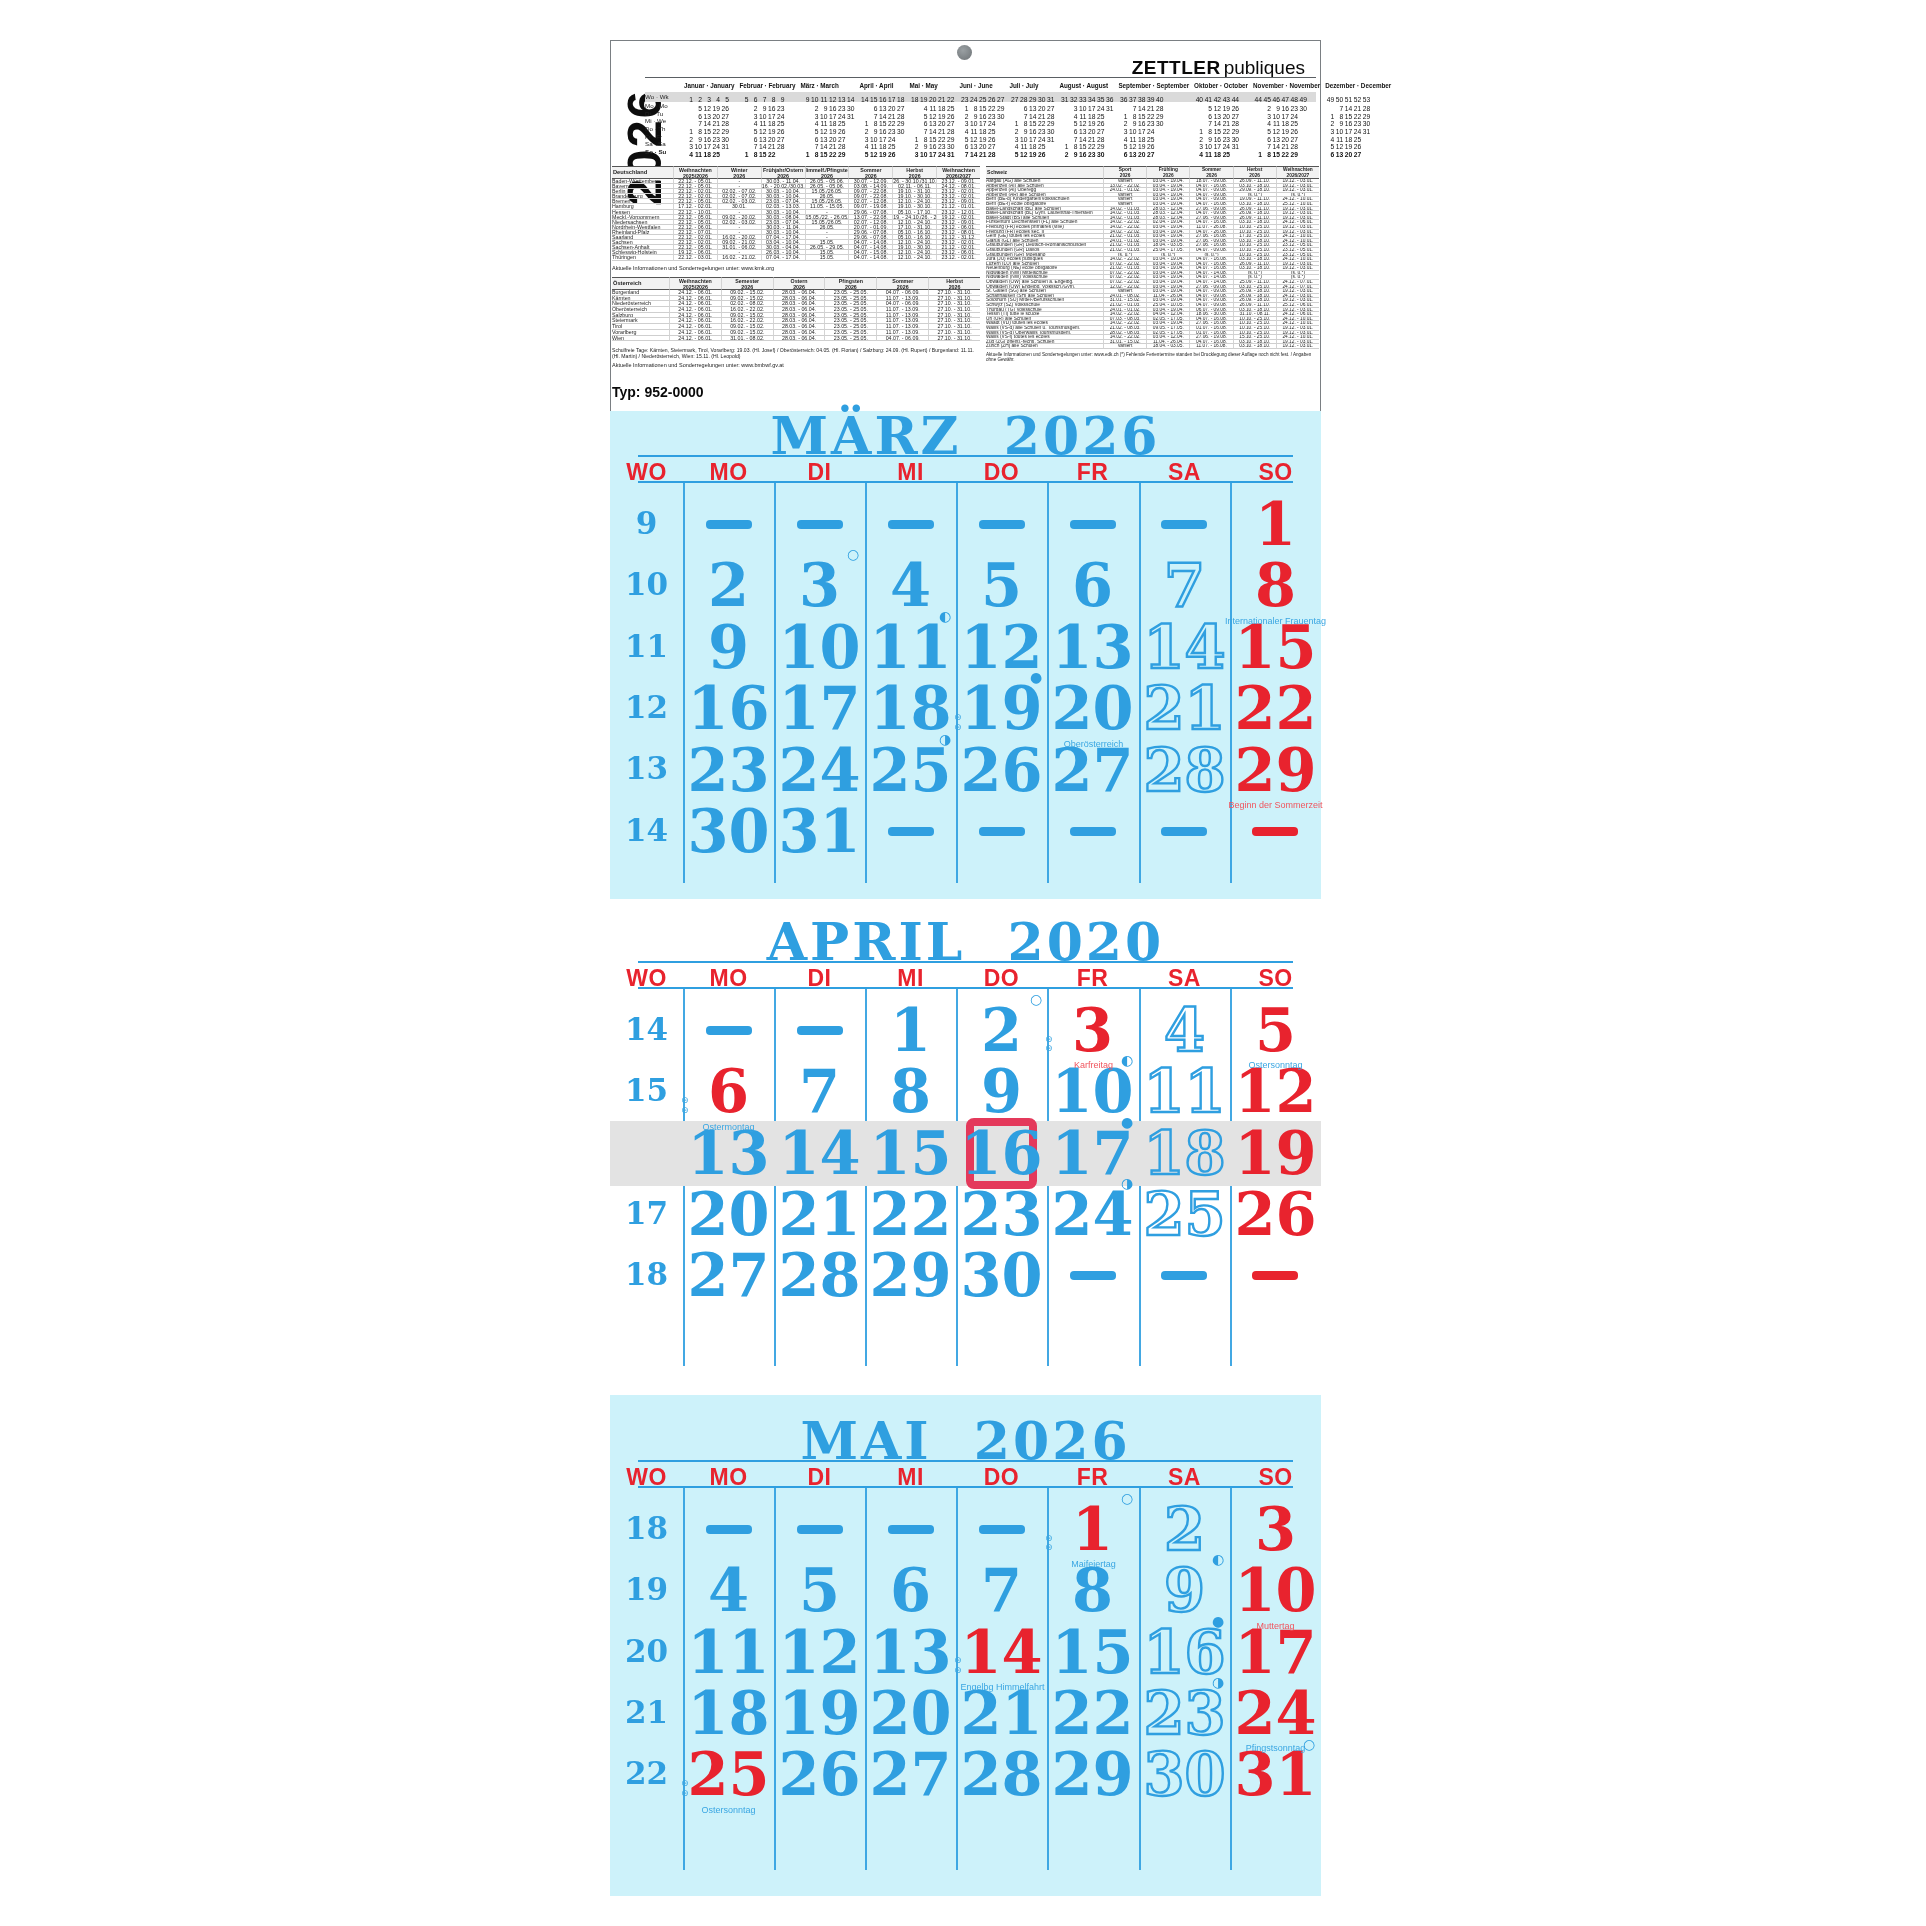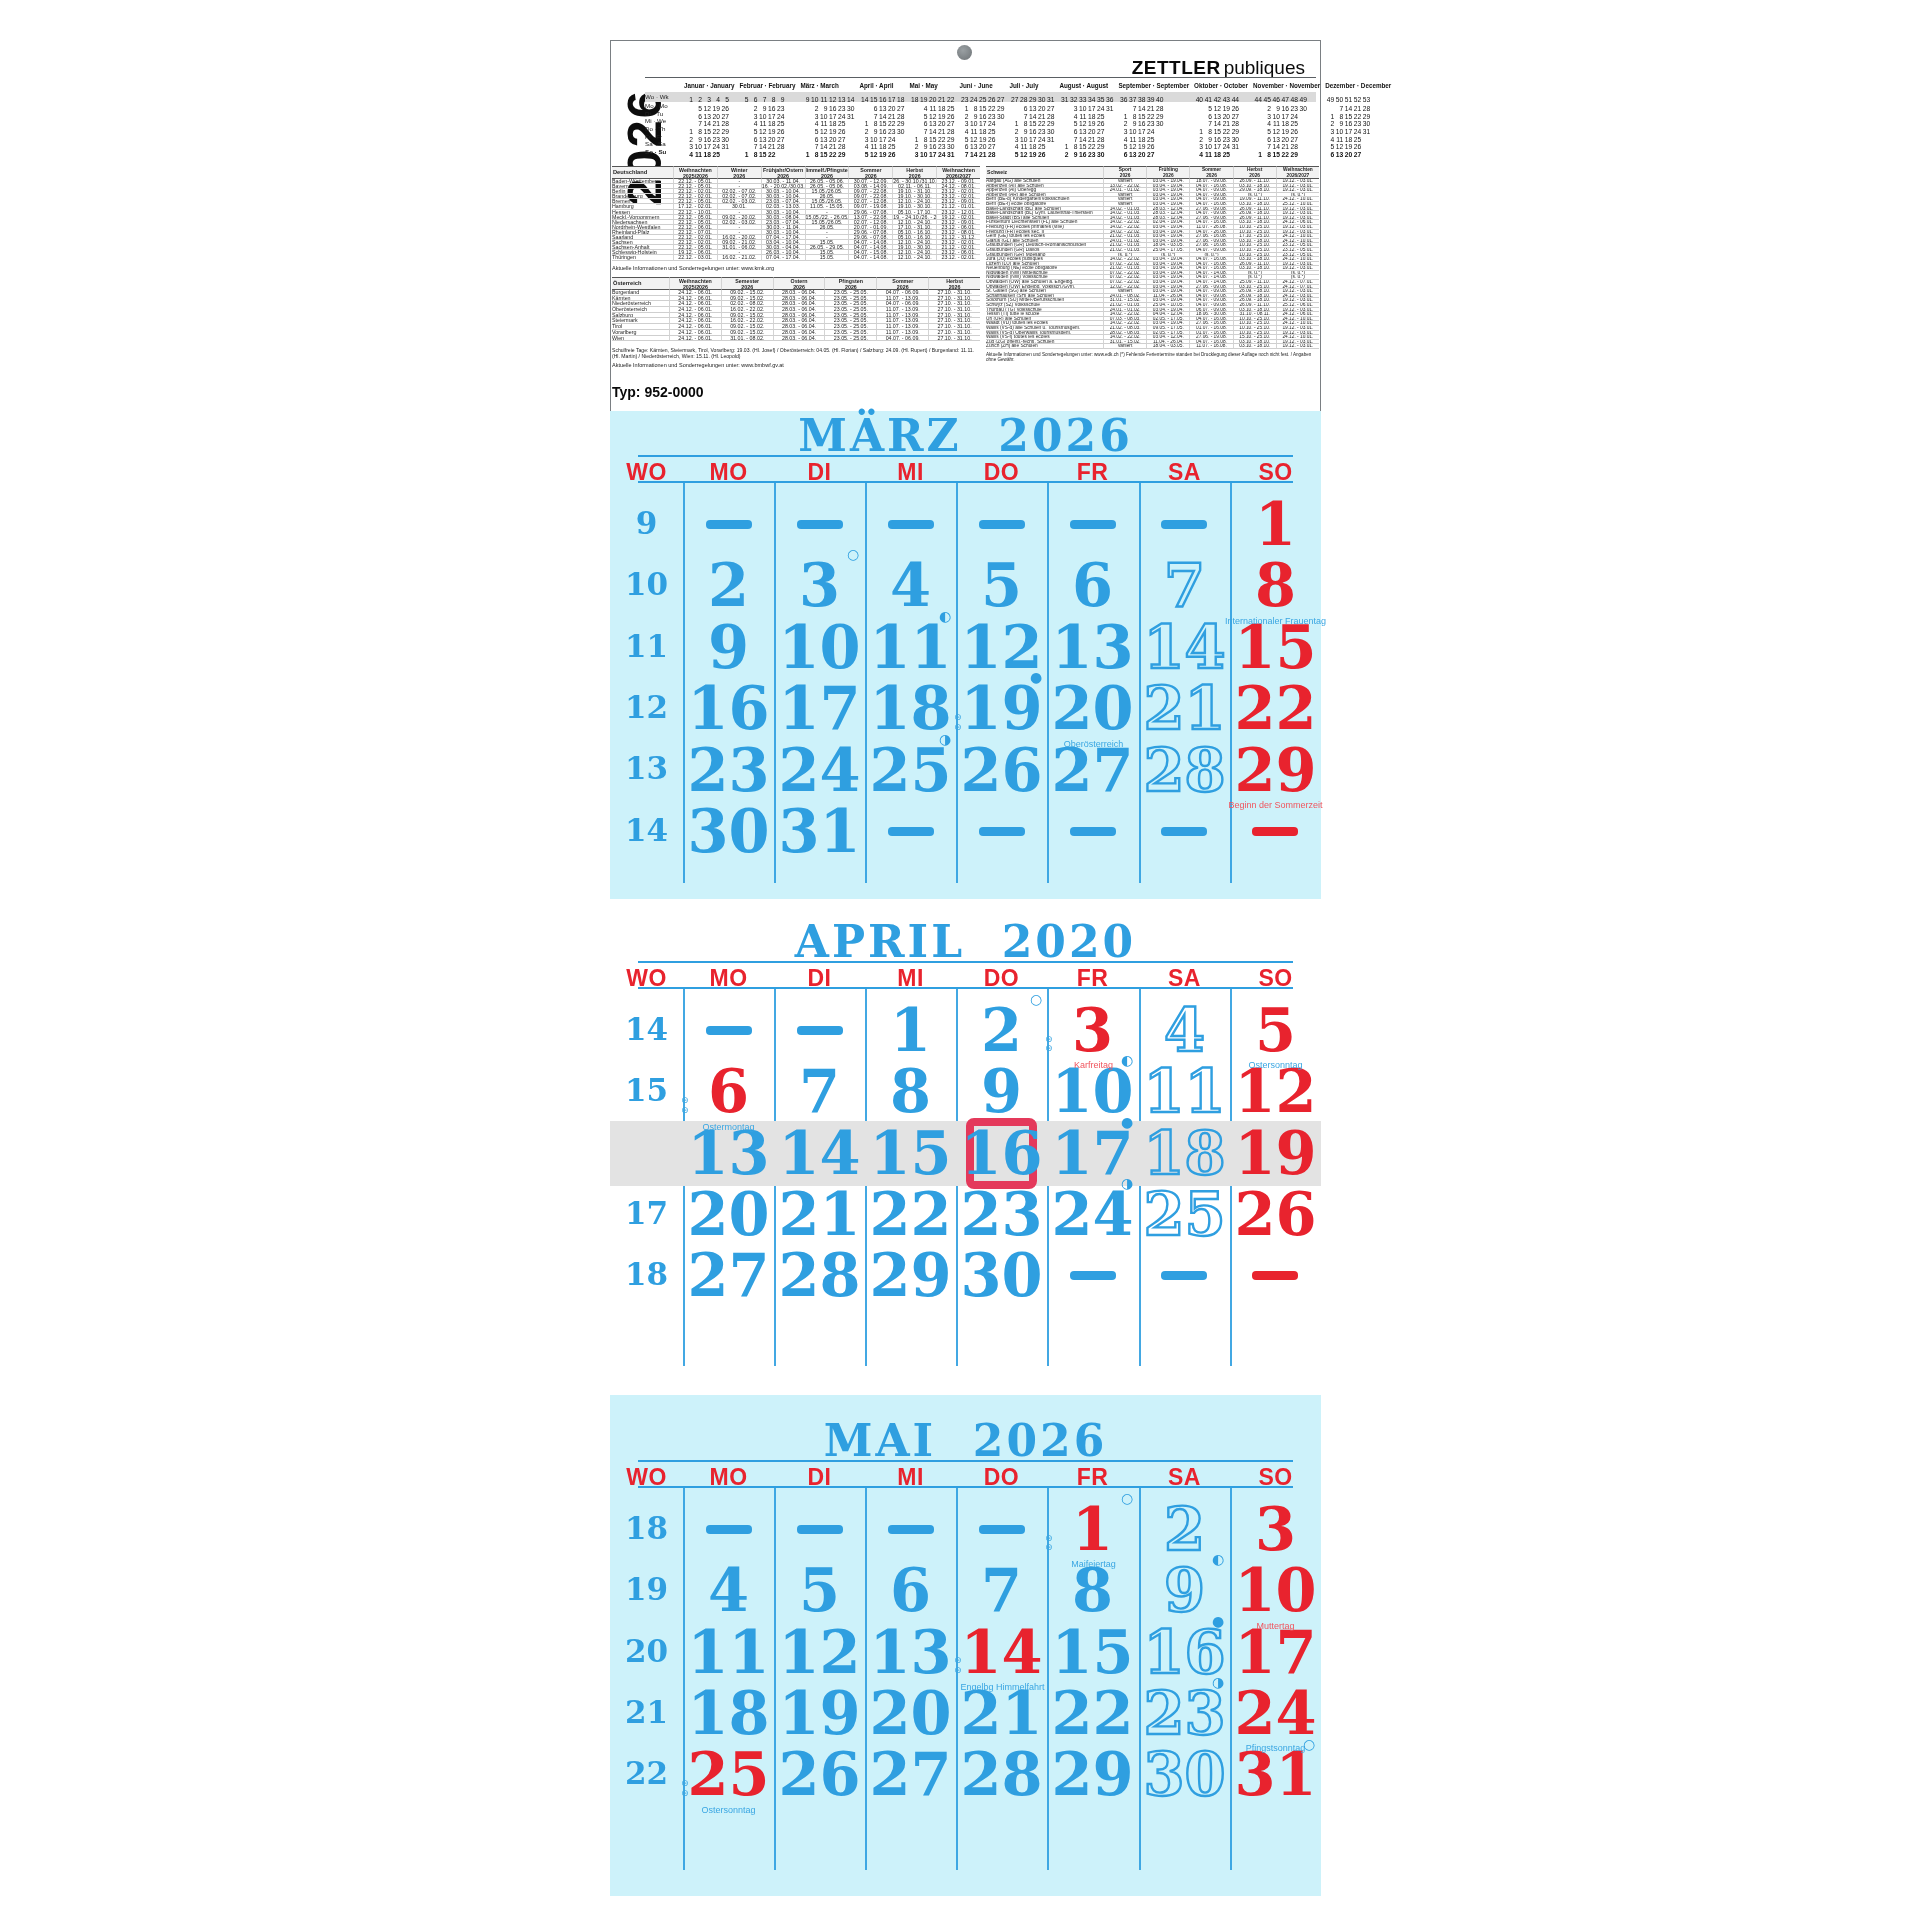--- a/index.html
+++ b/index.html
@@ -42,21 +42,21 @@
   .ht-head{font-weight:bold;text-align:center;border-top:1px solid #555;border-bottom:1px solid #555;
            display:flex;align-items:center;justify-content:center;background:#f2f2f2;}
   .ht-head.first{justify-content:flex-start;padding-left:1px;}
   .ht-body{border-bottom:0.5px solid #cfcfcf;}
   .ht-val{text-align:center;border-left:0.5px solid #d4d4d4;}
   .tfoot{font-size:5.5px;color:#222;white-space:nowrap;}
   .typ{font-weight:800;font-size:14px;color:#0a0a0a;}
   
   .blockbg{left:610px;width:711px;background:var(--bgblue);}
   .mtitle{left:610px;width:711px;text-align:center;font-family:"DejaVu Serif",serif;font-weight:bold;
-          font-size:44px;line-height:42px;letter-spacing:3px;color:var(--blue);white-space:pre;}
+          font-size:52px;line-height:42px;letter-spacing:3px;color:var(--blue);white-space:pre;}
   .rule{left:638px;width:655px;height:2px;background:var(--blue);}
   .dhead{width:91px;text-align:center;font-size:23px;font-weight:bold;color:var(--red);letter-spacing:0.5px;}
   .dhead.wo{left:610px;width:73px;}
   .vline{width:2px;background:var(--blue);opacity:.9;}
   .wknum{width:73px;text-align:center;font-family:"DejaVu Serif",serif;font-weight:bold;font-size:31px;color:var(--blue);}
   .day{width:91px;height:63px;line-height:63px;text-align:center;font-family:"DejaVu Serif",serif;
        font-weight:bold;font-size:59px;z-index:3;}
   .d-w{color:var(--blue);}
   .d-r{color:var(--red);}
   .d-sa{color:#9fd4ee;}

